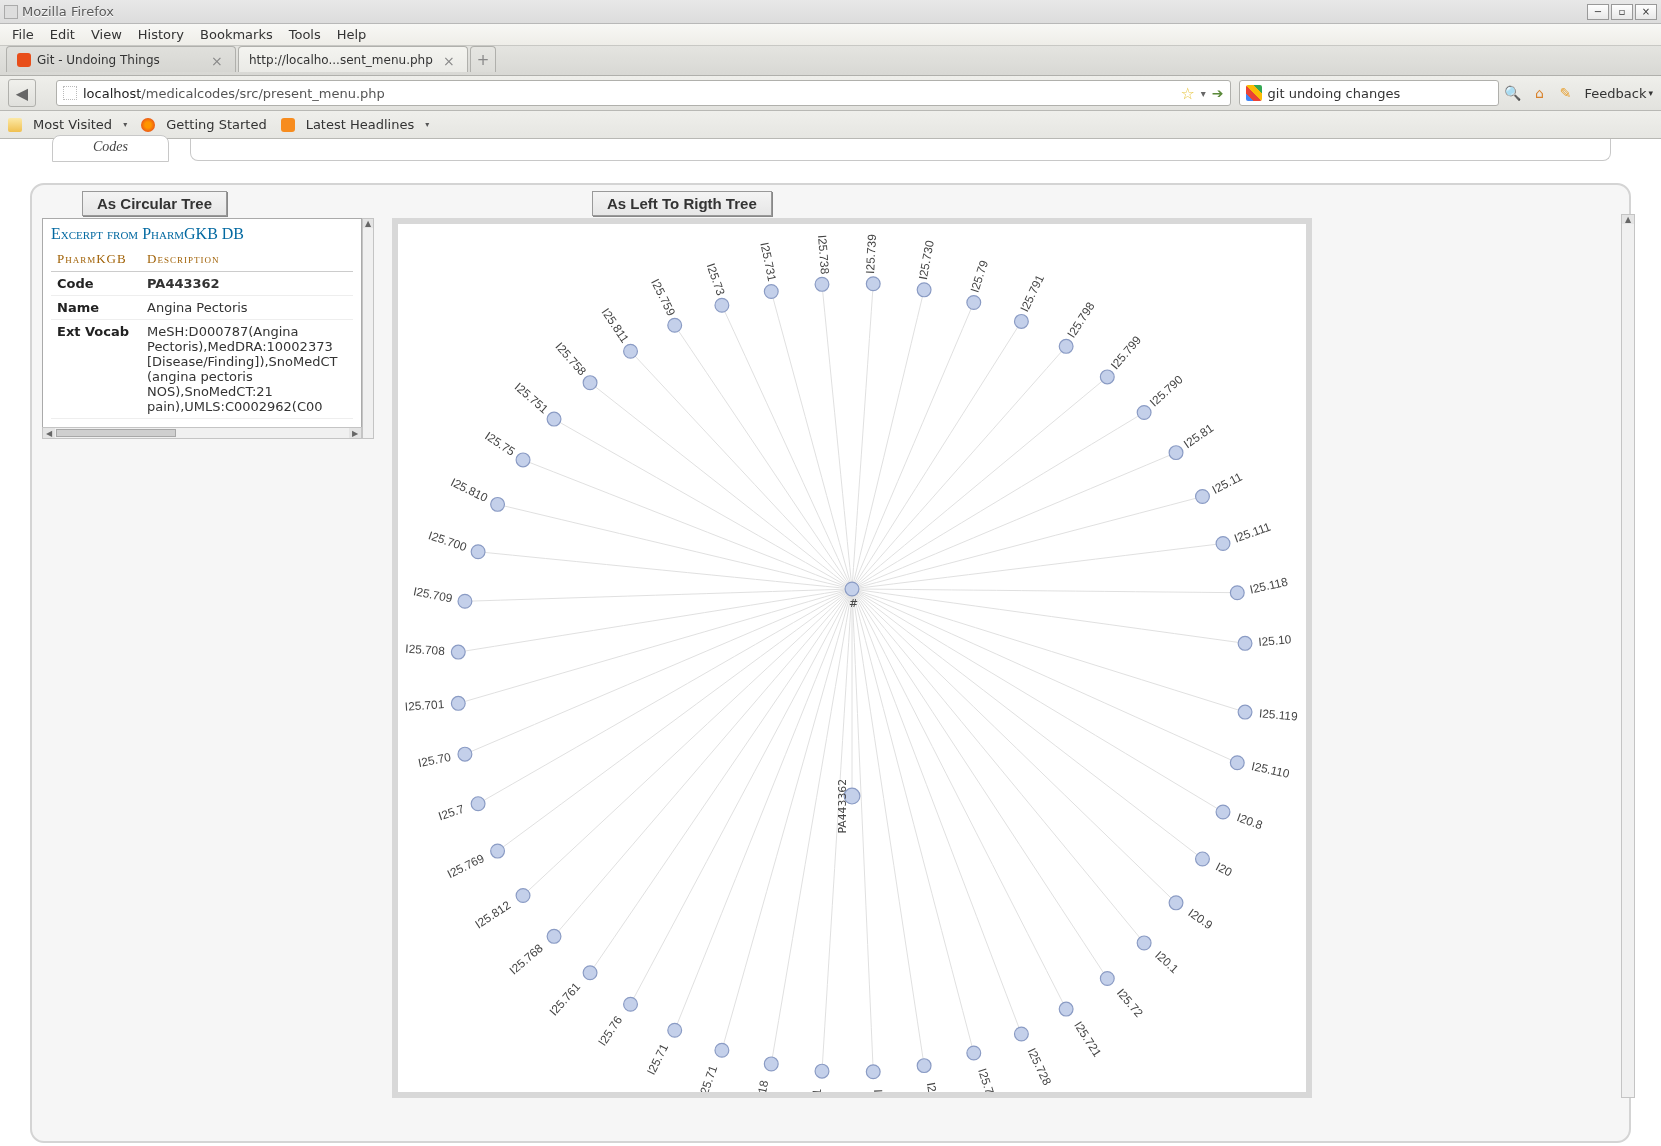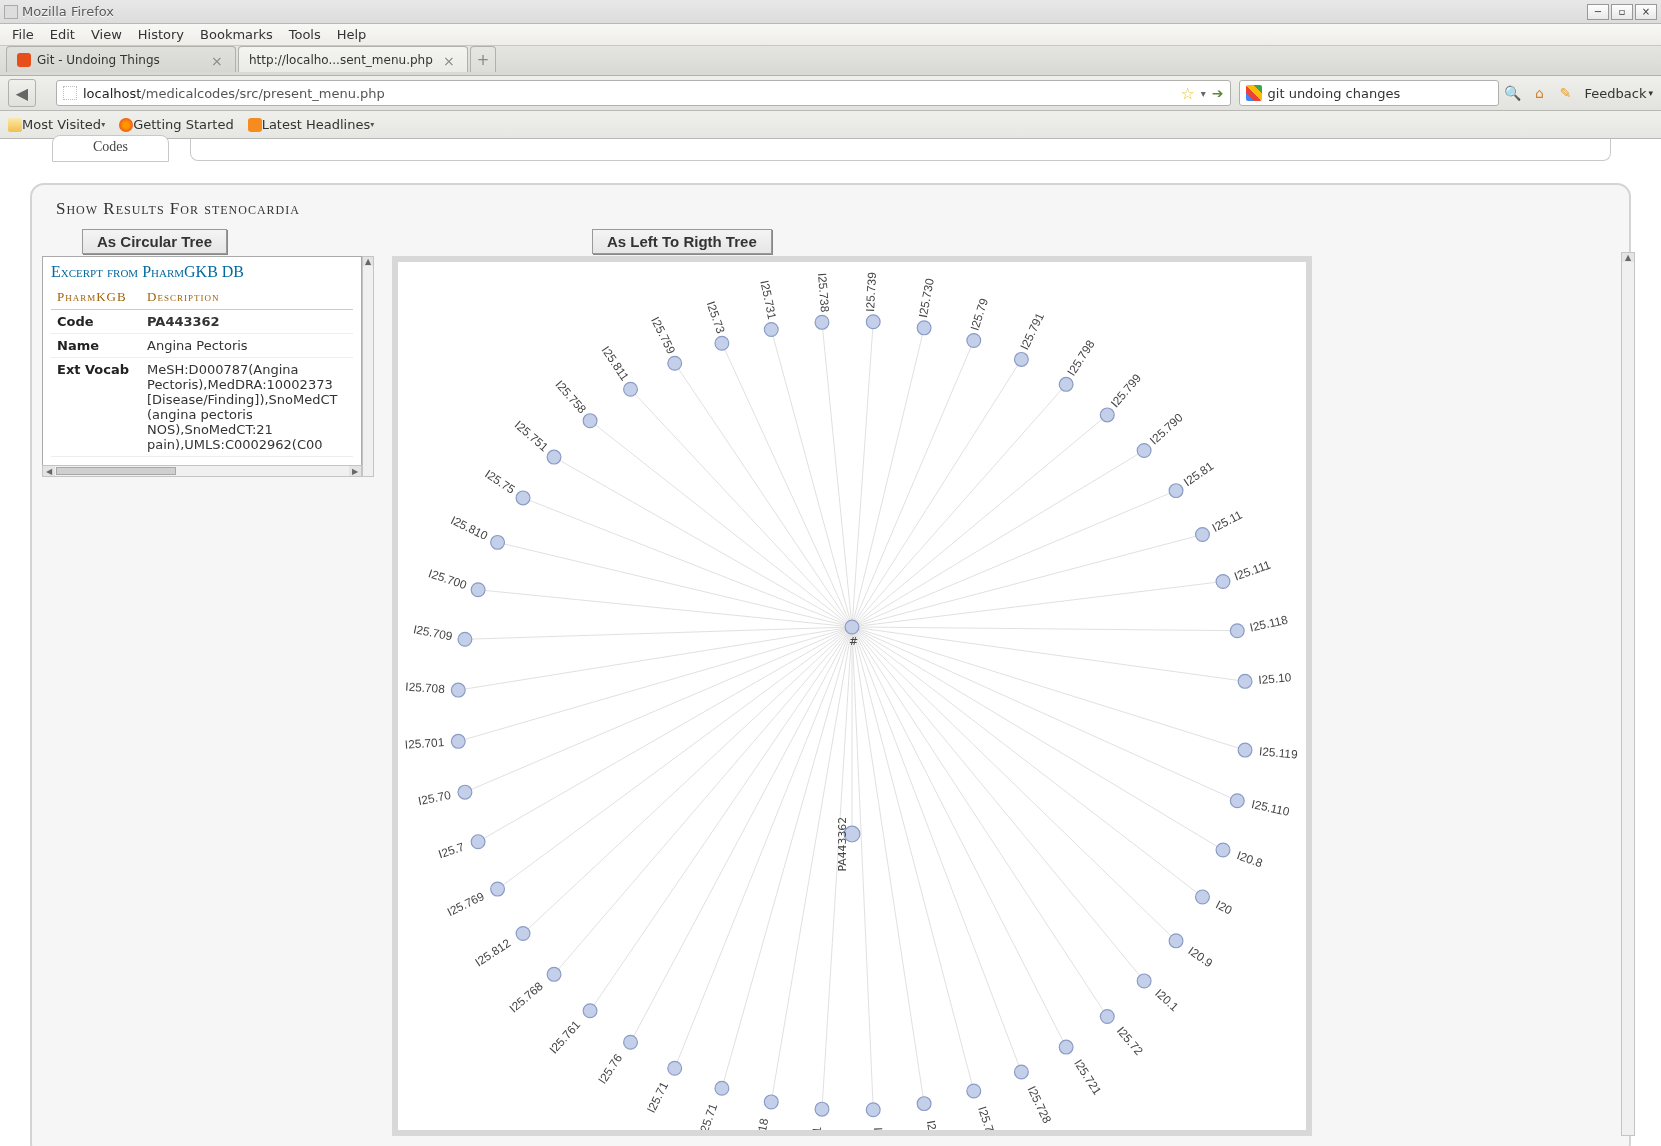--- a/index.html
+++ b/index.html
@@ -39,36 +39,36 @@
 .url-drop { color: #666; font-size: 10px; }
 .url-go { color: #5b8a3a; font-size: 14px; }
 .searchbox { width: 260px; height: 26px; background: #fff; border: 1px solid #b0b0ac; border-radius: 3px; display: flex; align-items: center; padding: 0 6px; gap: 6px; margin-left: 4px; }
 .search-icon { width: 16px; height: 16px; background: linear-gradient(45deg,#4285f4 0 25%,#ea4335 25% 50%,#fbbc05 50% 75%,#34a853 75% 100%); border-radius: 2px; }
 .search-text { flex: 1; color: #333; font-size: 13px; }
 .url-icon { width: 22px; height: 22px; display: flex; align-items: center; justify-content: center; font-size: 14px; }
 .feedback { color: #333; font-size: 13px; margin-left: 4px; display: flex; align-items: center; gap: 2px; }
 
 
 .bookmarksbar { height: 28px; background: linear-gradient(to bottom, #efefeb, #e6e6e2); border-bottom: 1px solid #b8b8b4; display: flex; align-items: center; padding: 0 8px; gap: 14px; }
-.bookmark-item { display: flex; align-items: center; gap: 0; color: #333; font-size: 13px; cursor: pointer; justify-content: space-between; }
+.bookmark-item { display: flex; align-items: center; gap: 11px; color: #333; font-size: 13px; cursor: pointer; justify-content: space-between; }
 .bk-icon { width: 14px; height: 14px; }
 .bk-folder { background: linear-gradient(to bottom,#fce9a6,#f0c050); border-radius: 2px; }
 .bk-firefox { background: radial-gradient(circle,#ff9500 30%,#e84e1a 80%); border-radius: 50%; }
 .bk-rss { background: #f78c1e; border-radius: 3px; }
 .bk-drop { font-size: 8px; color: #555; }
 
 
 .page { position: absolute; top: 139px; left: 0; right: 0; bottom: 0; background: #fff; display: flex; }
 .sidebar { width: 196px; padding: 0 10px 0 20px; background: #fff; }
 .sidebar-list { border: 1px solid #c0c0c0; border-bottom: none; margin-top: 2px; }
 .sidebar-list li { list-style: none; border-bottom: 1px solid #c0c0c0; padding: 7px 10px; text-align: right; color: #103a6a; font-weight: bold; font-size: 14px; cursor: pointer; }
 
 .main-area { flex: 1; position: relative; background: #fff; padding: 0 30px; }
 .codes-tab-wrap { position: absolute; top: -4px; left: 52px; }
-.codes-tab { background: #fff; border: 1px solid #c8c8c8; border-radius: 8px 8px 0 0; padding: 3px 40px 6px; font-family: Georgia, serif; font-size: 14px; color: #444; }
+.codes-tab { background: #fff; border: 1px solid #c8c8c8; border-radius: 8px 8px 0 0; padding: 3px 40px 6px; font-style: italic; font-family: Georgia, serif; font-size: 14px; color: #444; }
 .code-input-area { margin-left: 160px; margin-right: 20px; height: 22px; border: 1px solid #c8c8c8; border-top: none; border-radius: 0 0 8px 8px; background: #fff; }
 
 .results-panel { margin-top: 22px; border: 2px solid #d4d4d4; border-radius: 14px; background: #f6f6f6; padding: 6px 10px 20px; position: relative; min-height: 960px; }
 .results-title { font-variant: small-caps; font-family: Georgia, serif; font-size: 17px; color: #333; letter-spacing: 1px; padding: 8px 14px 10px; }
 .view-buttons { display: flex; gap: 330px; padding-left: 40px; }
 .view-btn { background: linear-gradient(to bottom,#f4f4f4,#e6e6e6); border: 1px solid #999; padding: 3px 14px; font-size: 15px; color: #333; box-shadow: 1px 1px 0 #888; cursor: pointer; font-weight: bold; }
 
 .columns { display: flex; gap: 30px; margin-top: 0; align-items: flex-start; }
 .left-col { width: 320px; position: relative; }
 .excerpt-frame { border: 1px solid #aaa; background: #fff; padding: 6px 8px 8px; position: relative; }
@@ -172,21 +172,20 @@
 
 <div class="page">
 
   <div class="main-area">
     <div class="codes-tab-wrap">
       <div class="codes-tab">Codes</div>
     </div>
     <div class="code-input-area"></div>
 
     <div class="results-panel">
-      <div class="results-title">Show Results For stenocardia</div>
 
       <div class="columns">
         <div class="left-col">
           <div class="view-buttons" style="gap:0;padding-left:40px;margin-bottom:2px;">
             <button class="view-btn">As Circular Tree</button>
           </div>
           <div style="position:relative;">
             <div class="excerpt-frame">
               <div class="excerpt-title">Excerpt from PharmGKB DB</div>
               <table class="excerpt-table">

